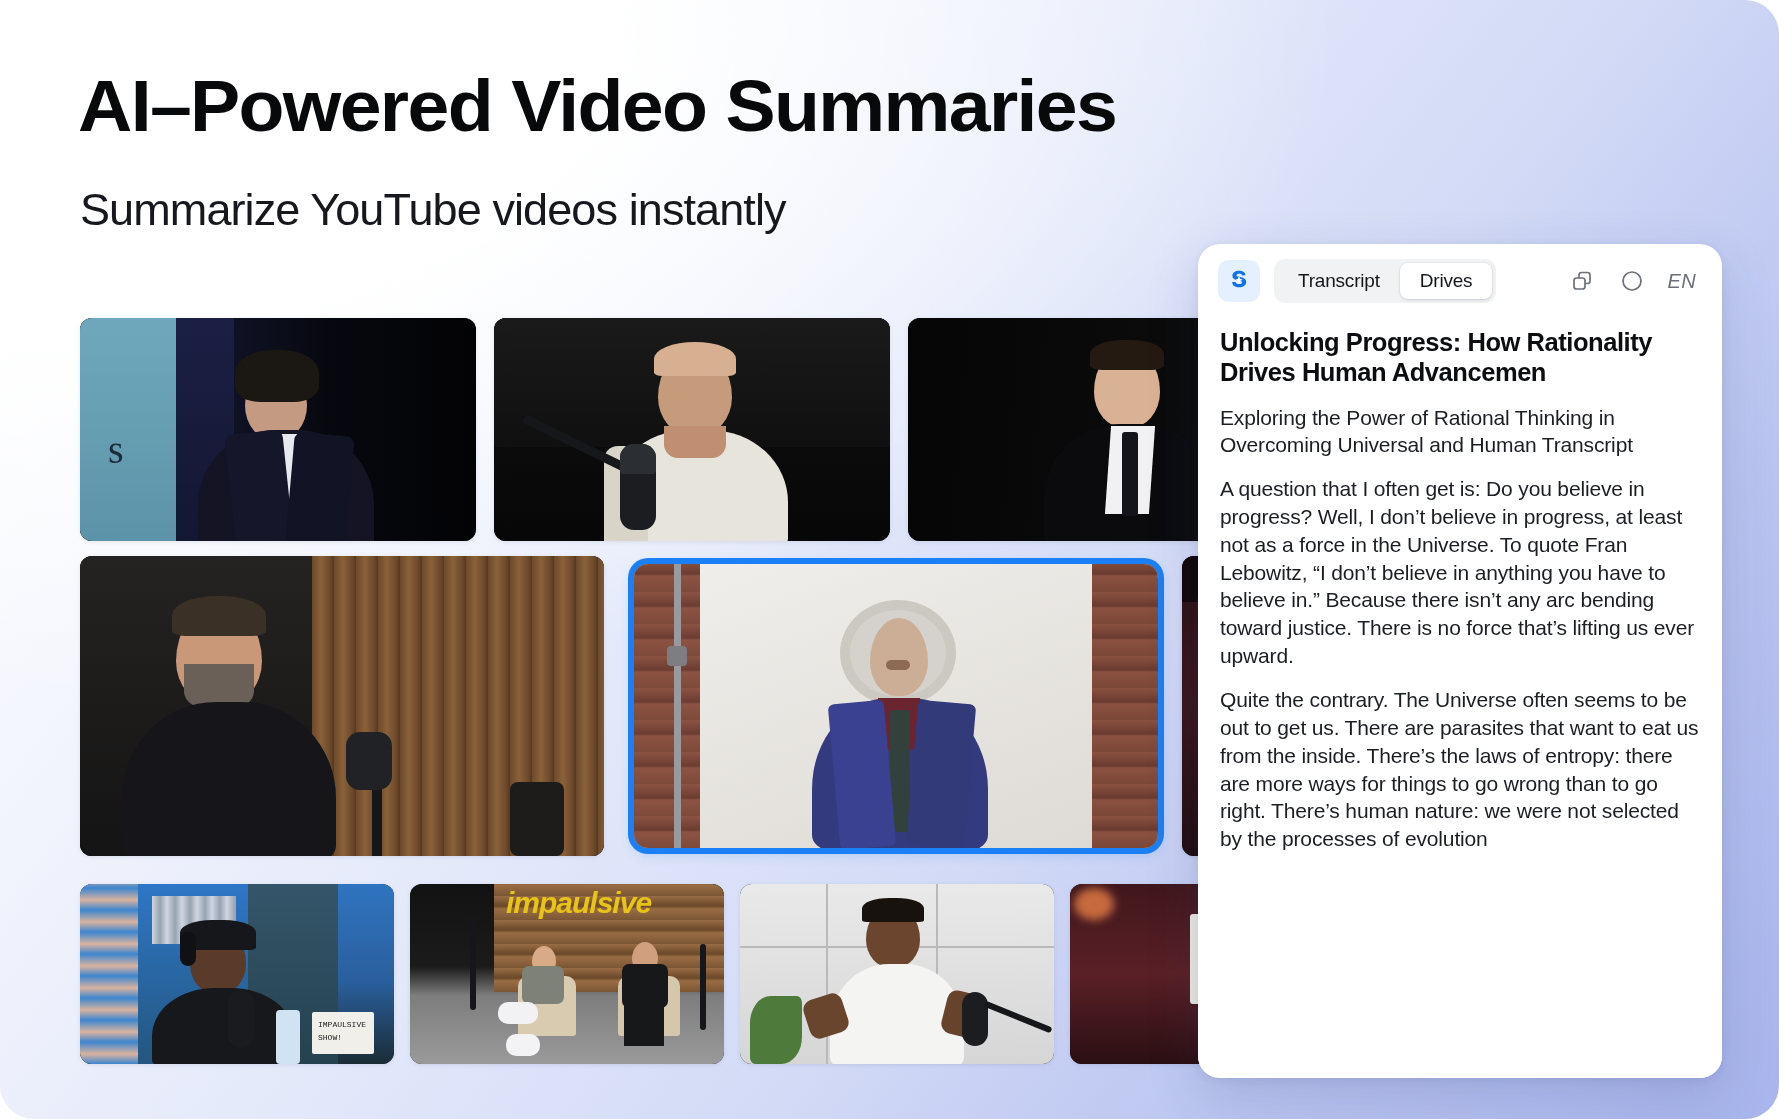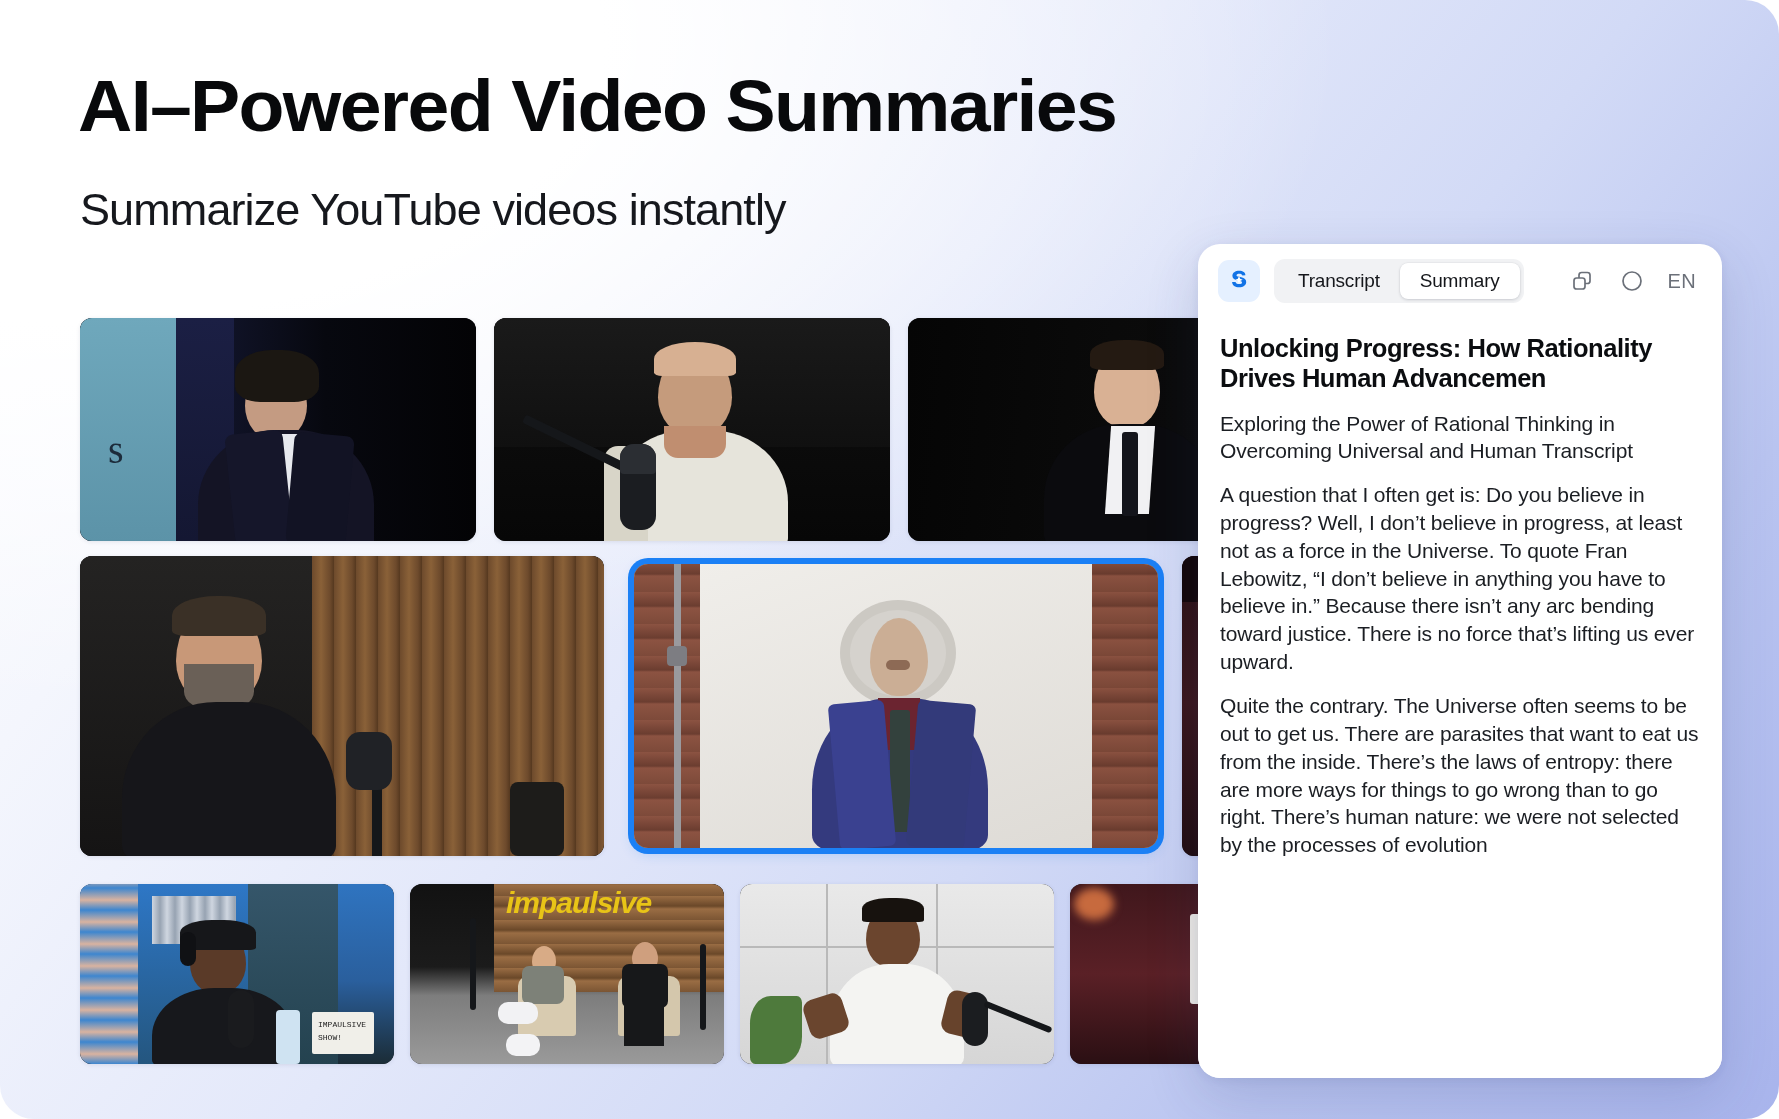--- a/index.html
+++ b/index.html
@@ -151,20 +151,21 @@
     background: #ffffff;
     box-shadow: 0 1px 3px rgba(20,25,45,0.16), 0 0 0 0.5px rgba(20,25,45,0.04);
   }
 
   .header-actions {
     margin-left: auto;
     display: flex;
     align-items: center;
     gap: 22px;
     padding-right: 4px;
+    font-style: italic;
   }
   .icon-btn {
     width: 28px; height: 28px;
     display: flex; align-items: center; justify-content: center;
     cursor: pointer;
     color: #6b7079;
   }
   .lang-btn {
     font-size: 20px;
     color: #6b7079;
@@ -183,21 +184,21 @@
     padding: 0 22px 0 22px;
     overflow: hidden;
   }
 
   .sum-title {
     font-size: 25.5px;
     line-height: 1.17;
     font-weight: 700;
     letter-spacing: -0.45px;
     color: #0b0d10;
-    margin-top: 16px;
+    margin-top: 10px;
   }
   .sum-sub {
     font-size: 21px;
     line-height: 1.28;
     color: #1b1e23;
     margin-top: 17px;
     letter-spacing: -0.15px;
   }
   .sec-head {
     font-size: 24px;
@@ -391,21 +392,21 @@
 
         <div class="logo-tile">
           <svg width="28" height="28" viewBox="0 0 28 28" aria-hidden="true">
             <path d="M20.4 8.2c0-2.6-2.5-4.4-6.1-4.4-4.1 0-6.9 2-6.9 5 0 2.5 1.8 4 5 4.6l2.9.6c1.2.25 1.7.7 1.7 1.4 0 1-1.1 1.6-2.9 1.6-2.1 0-3.3-.7-3.5-2.1H7.1c.2 3.3 2.9 5.3 7 5.3 4.3 0 7.1-2.1 7.1-5.3 0-2.5-1.6-4-4.9-4.7l-3-.6c-1.3-.3-1.8-.7-1.8-1.4 0-.9 1-1.5 2.7-1.5 1.8 0 2.9.6 3.1 1.9z" fill="#1273e6"></path>
             <path d="M14 9.1l1.15 2.55L17.7 12.8l-2.55 1.15L14 16.5l-1.15-2.55L10.3 12.8l2.55-1.15z" fill="#ffffff"></path>
           </svg>
         </div>
 
         <div class="segmented">
           <button class="seg-tab">Transcript</button>
-          <button class="seg-tab active">Summary</button>
+          <button class="seg-tab active">Drives</button>
         </div>
 
         <div class="header-actions">
           <div class="icon-btn">
             <svg width="24" height="24" viewBox="0 0 24 24" fill="none" stroke="currentColor" stroke-width="1.7">
               <rect x="9" y="3.5" width="11" height="11" rx="2.6"></rect>
               <rect x="4" y="9" width="11" height="11" rx="2.6" fill="#fff"></rect>
             </svg>
           </div>
           <div class="icon-btn">

